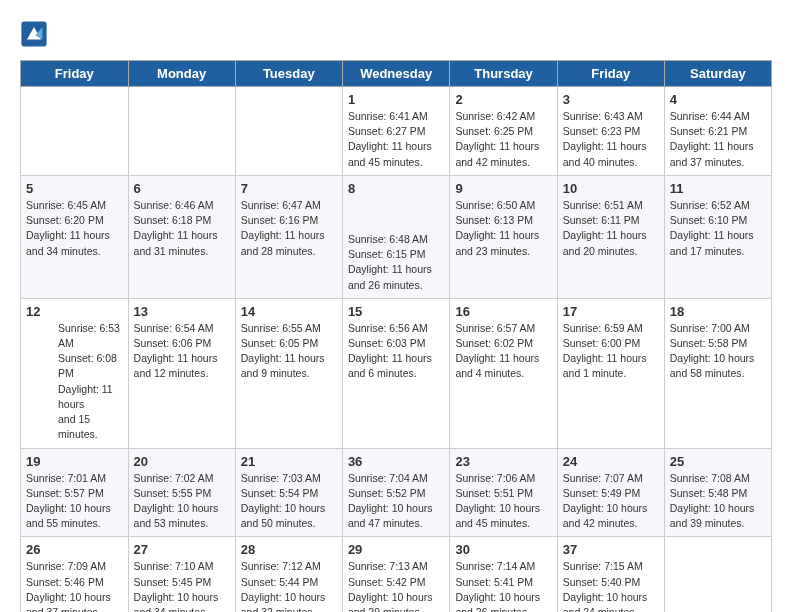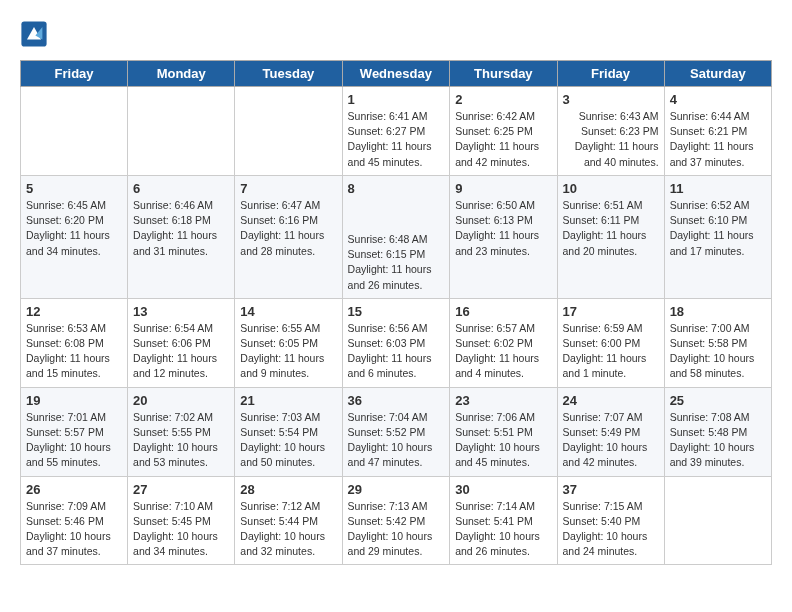--- a/index.html
+++ b/index.html
@@ -135,21 +135,21 @@
         </td>
         <td>
           <span class="day-number">2</span>
           <div class="day-info" style="white-space: pre-line;">Sunrise: 6:42 AM
 Sunset: 6:25 PM
 Daylight: 11 hours
 and 42 minutes.</div>
         </td>
         <td>
           <span class="day-number">3</span>
-          <div class="day-info" style="white-space: pre-line; text-align: right;">Sunrise: 6:43 AM
+          <div class="day-info" style="white-space: pre-line;">Sunrise: 6:43 AM
 Sunset: 6:23 PM
 Daylight: 11 hours
 and 40 minutes.</div>
         </td>
         <td>
           <span class="day-number">4</span>
           <div class="day-info" style="white-space: pre-line;">Sunrise: 6:44 AM
 Sunset: 6:21 PM
 Daylight: 11 hours
 and 37 minutes.</div>
@@ -202,21 +202,21 @@
           <span class="day-number">11</span>
           <div class="day-info" style="white-space: pre-line;">Sunrise: 6:52 AM
 Sunset: 6:10 PM
 Daylight: 11 hours
 and 17 minutes.</div>
         </td>
       </tr>
       <tr>
         <td>
           <span class="day-number">12</span>
-          <div class="day-info" style="white-space: pre-line;">Sunrise: 6:53 AM
+          <div class="day-info" style="white-space: pre-line; margin-left: 32px;">Sunrise: 6:53 AM
 Sunset: 6:08 PM
 Daylight: 11 hours
 and 15 minutes.</div>
         </td>
         <td>
           <span class="day-number">13</span>
           <div class="day-info" style="white-space: pre-line;">Sunrise: 6:54 AM
 Sunset: 6:06 PM
 Daylight: 11 hours
 and 12 minutes.</div>

